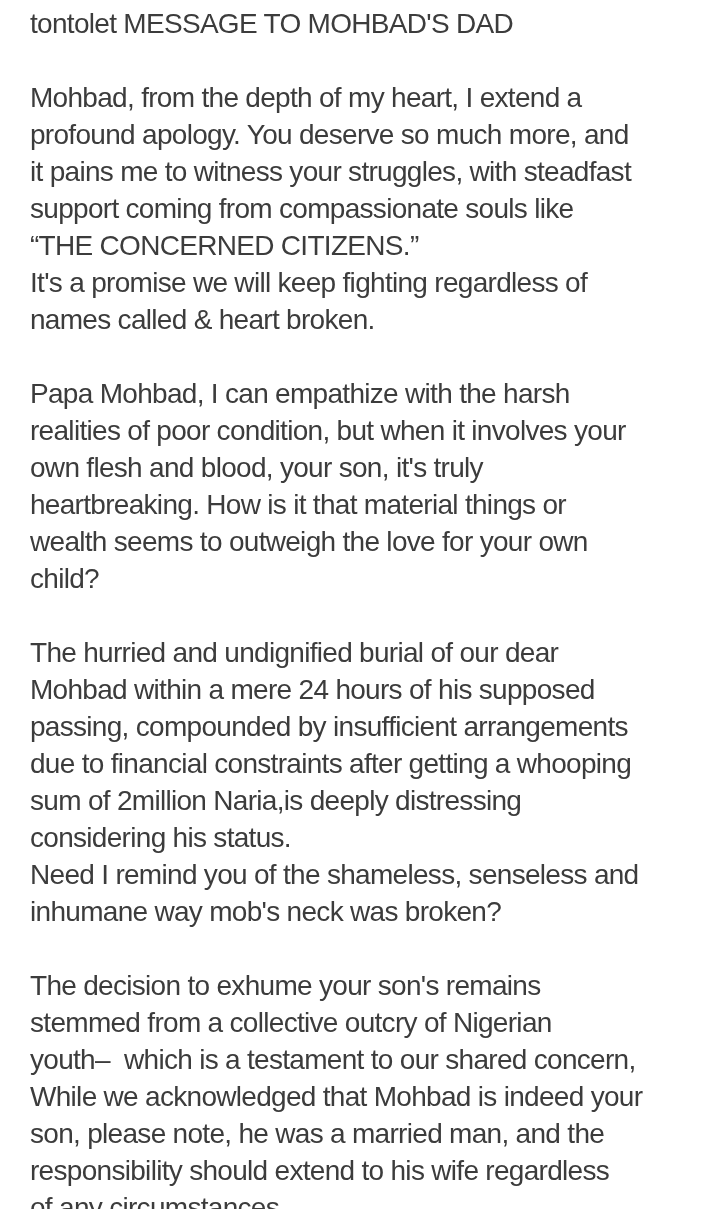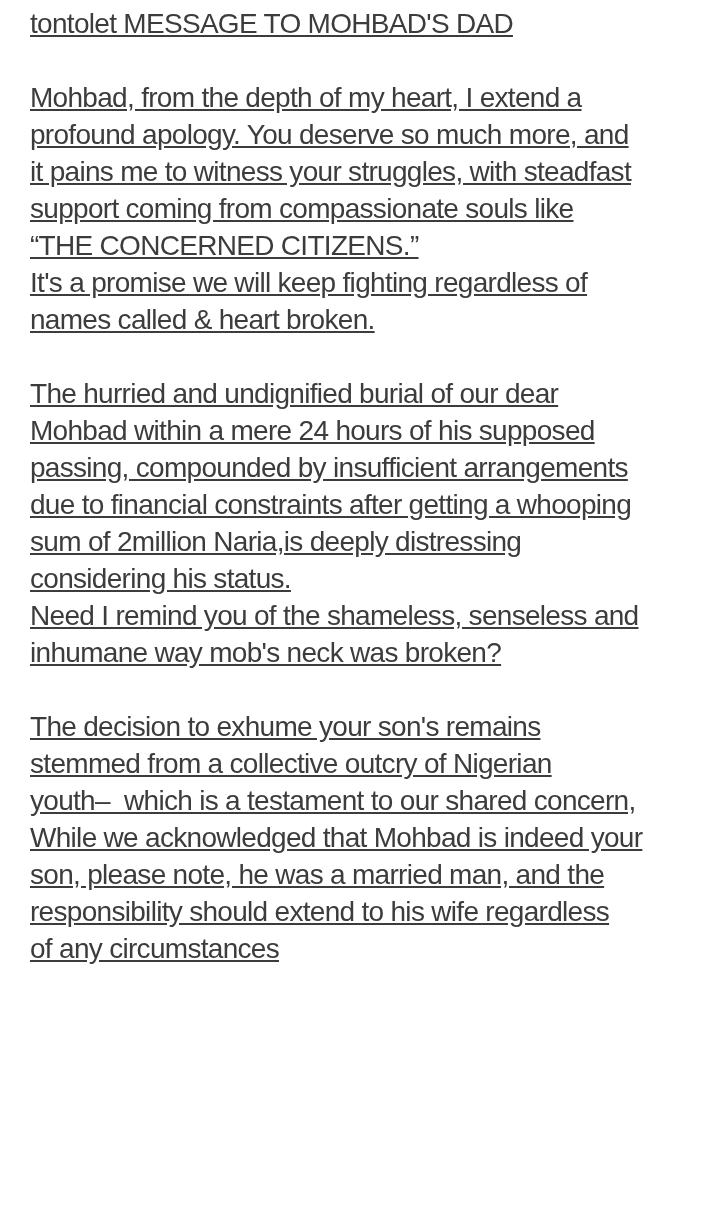--- a/index.html
+++ b/index.html
@@ -19,35 +19,40 @@
   .doc h1,
   .doc p {
     margin: 0 0 37px 0;
     font-family: "Liberation Sans", "DejaVu Sans", sans-serif;
     font-weight: 300;
     font-size: 28px;
     line-height: 37px;
     letter-spacing: -0.7px;
     color: #3c3c3c;
     white-space: pre;
-    text-decoration: underline;
   }
 </style>
 </head>
 <body>
 
 <main class="doc">
   <h1>tontolet MESSAGE TO MOHBAD'S DAD</h1>
   <p>Mohbad, from the depth of my heart, I extend a
 profound apology. You deserve so much more, and
 it pains me to witness your struggles, with steadfast
 support coming from compassionate souls like
 “THE CONCERNED CITIZENS.”
 It's a promise we will keep fighting regardless of
 names called &amp; heart broken.</p>
+  <p>Papa Mohbad, I can empathize with the harsh
+realities of poor condition, but when it involves your
+own flesh and blood, your son, it's truly
+heartbreaking. How is it that material things or
+wealth seems to outweigh the love for your own
+child?</p>
   <p>The hurried and undignified burial of our dear
 Mohbad within a mere 24 hours of his supposed
 passing, compounded by insufficient arrangements
 due to financial constraints after getting a whooping
 sum of 2million Naria,is deeply distressing
 considering his status.
 Need I remind you of the shameless, senseless and
 inhumane way mob's neck was broken?</p>
   <p>The decision to exhume your son's remains
 stemmed from a collective outcry of Nigerian

